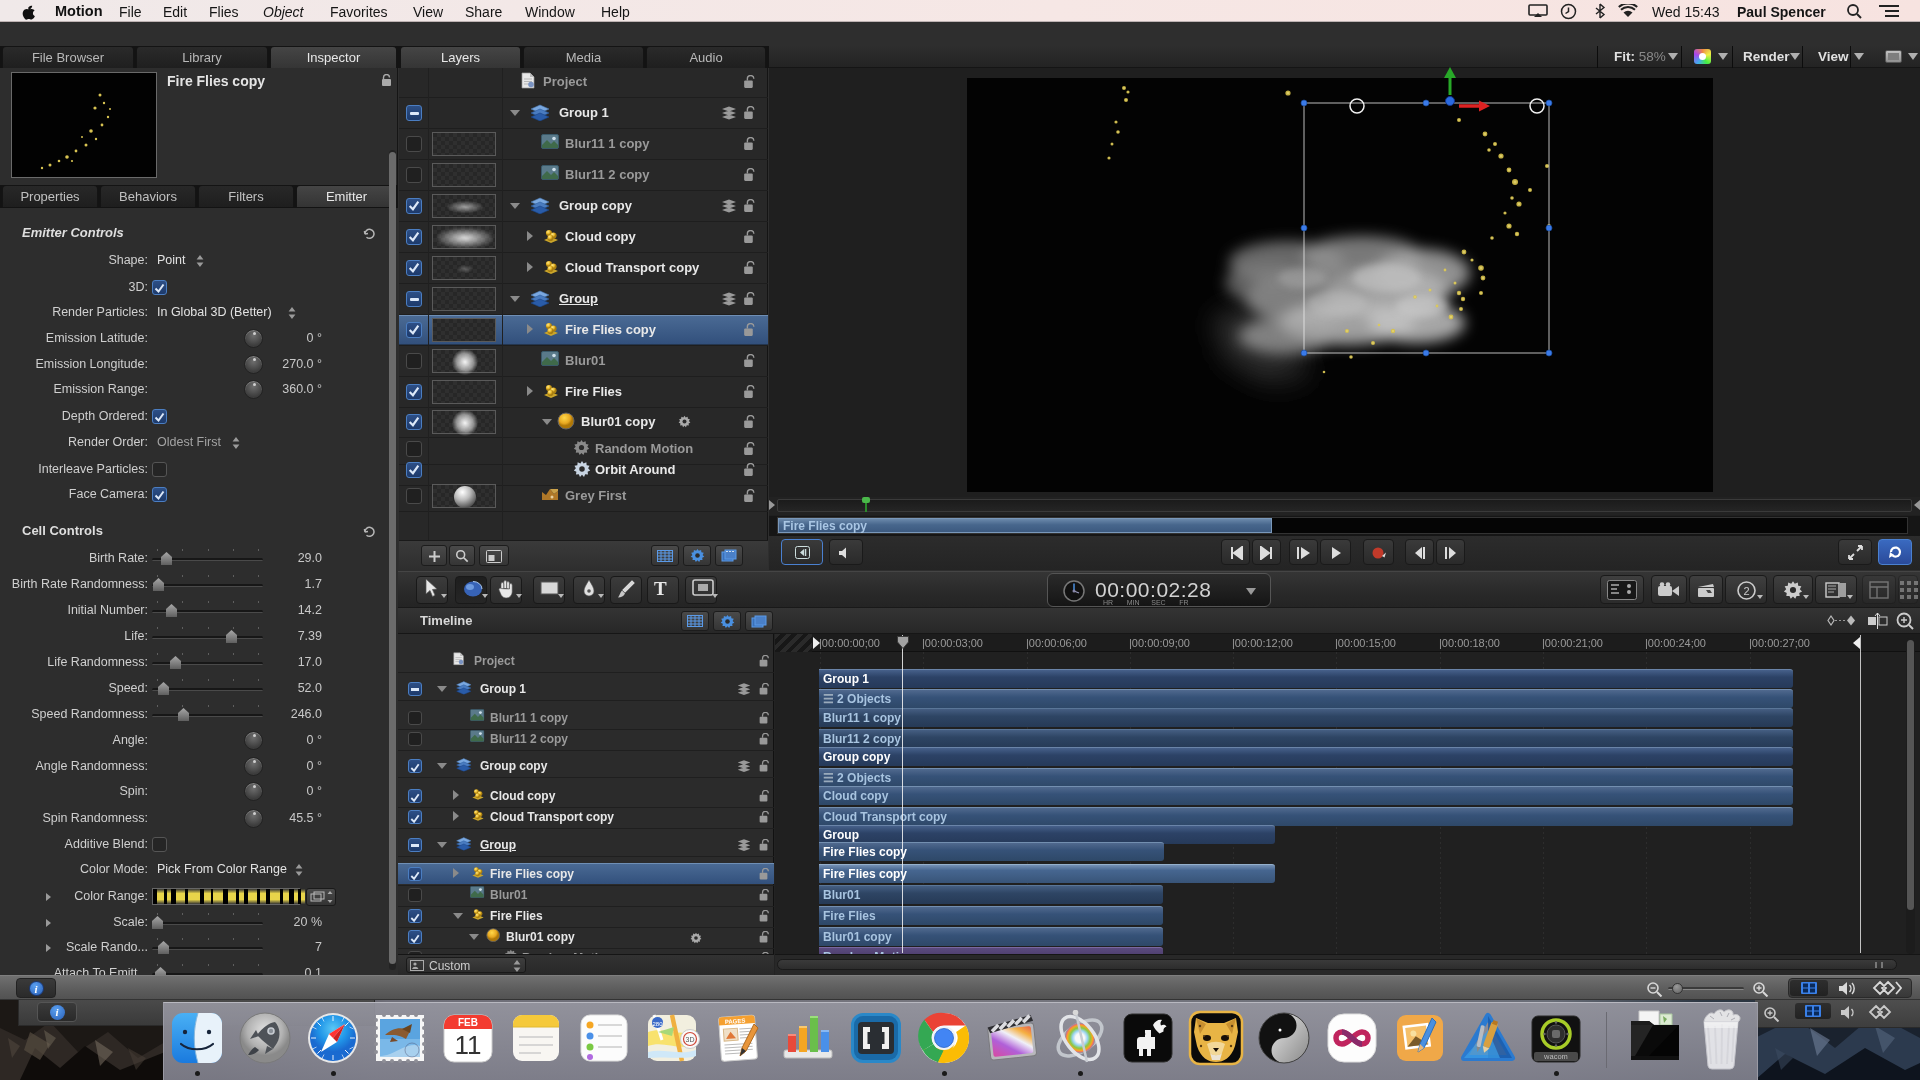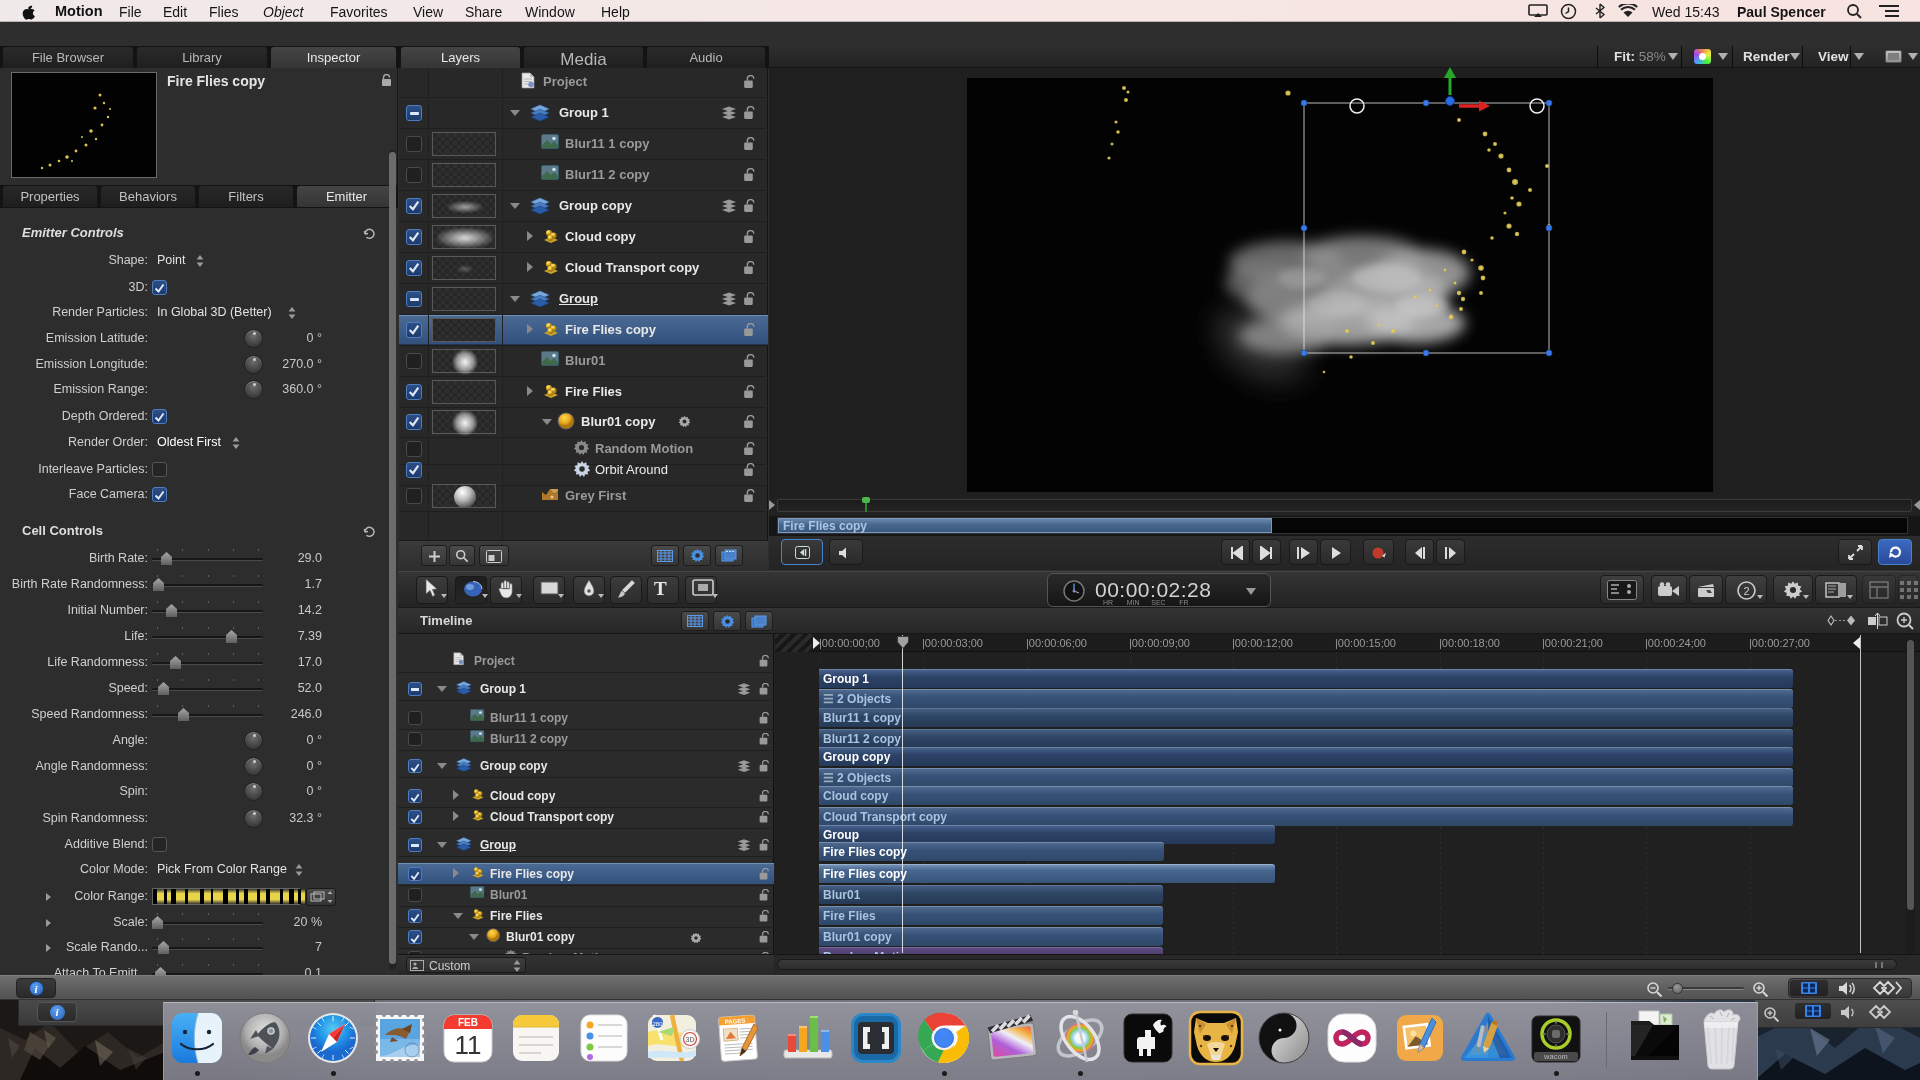--- a/index.html
+++ b/index.html
@@ -63,21 +63,21 @@
     <div class="abs" style="left:136px;top:46px;width:132px;height:22px;background:linear-gradient(#2a2a2a,#1f1f1f);border-radius:4px 4px 0 0;border:1px solid #141414;border-bottom:none;">
       <div class="tx" style="text-align:center;margin-top:3px;font-size:13px;color:#b8b8b8;">Library</div>
     </div>
     <div class="abs" style="left:270px;top:46px;width:127px;height:22px;background:linear-gradient(#454545,#353535);border-radius:4px 4px 0 0;border:1px solid #141414;border-bottom:none;">
       <div class="tx" style="text-align:center;margin-top:3px;font-size:13px;color:#e8e8e8;">Inspector</div>
     </div>
     <div class="abs" style="left:400px;top:46px;width:121px;height:22px;background:linear-gradient(#454545,#353535);border-radius:4px 4px 0 0;border:1px solid #141414;border-bottom:none;">
       <div class="tx" style="text-align:center;margin-top:3px;font-size:13px;color:#e8e8e8;">Layers</div>
     </div>
     <div class="abs" style="left:523px;top:46px;width:121px;height:22px;background:linear-gradient(#2a2a2a,#1f1f1f);border-radius:4px 4px 0 0;border:1px solid #141414;border-bottom:none;">
-      <div class="tx" style="text-align:center;margin-top:3px;font-size:17px;color:#b8b8b8;">Media</div>
+      <div class="tx" style="text-align:center;margin-top:3px;font-size:13px;color:#b8b8b8;">Media</div>
     </div>
     <div class="abs" style="left:646px;top:46px;width:120px;height:22px;background:linear-gradient(#2a2a2a,#1f1f1f);border-radius:4px 4px 0 0;border:1px solid #141414;border-bottom:none;">
       <div class="tx" style="text-align:center;margin-top:3px;font-size:13px;color:#b8b8b8;">Audio</div>
     </div>
     <div class="abs" style="left:0;top:68px;width:398px;height:910px;background:#2d2d2d;border-right:1px solid #151515;overflow:hidden;">
       <div class="abs" style="left:11px;top:4px;width:146px;height:106px;background:#020202;border:1px solid #6a6a6a;">
 <svg width="146" height="106">
 <g fill="#d8c352">
 <circle cx="88" cy="22" r="1.5"></circle>
             <circle cx="92" cy="30" r="1.2"></circle>
@@ -150,21 +150,21 @@
       <div class="abs tx" style="left:0px;top:174px;width:148px;text-align:right;font-size:12.5px;color:#cfcfcf;">Emission Range:</div>
       <div class="abs" style="left:244px;top:172px;width:19px;height:19px;border-radius:50%;background:radial-gradient(circle at 50% 32%,#6e6e6e,#3d3d3d 70%);border:1px solid #222;box-shadow:inset 0 1px 1px rgba(255,255,255,0.25);">
         <div style="position:absolute;left:8px;top:2px;width:3px;height:3px;border-radius:2px;background:#cfcfcf;"></div>
       </div>
       <div class="abs tx" style="left:222px;top:174px;width:100px;text-align:right;font-size:12.5px;color:#c8c8c8;">360.0 °</div>
       <div class="abs tx" style="left:0px;top:201px;width:148px;text-align:right;font-size:12.5px;color:#cfcfcf;">Depth Ordered:</div>
       <div class="abs" style="left:152px;top:201px;width:15px;height:15px;border-radius:3px;background:linear-gradient(#2d4f86,#1d3a6b);border:1px solid #4b7ec2;"><svg width="13" height="13" viewBox="0 0 13 13">
           <path d="M2.5 6.5 L5.5 9.5 L10.5 2.5" fill="none" stroke="#dce8f8" stroke-width="2"></path>
         </svg></div>
       <div class="abs tx" style="left:0px;top:227px;width:148px;text-align:right;font-size:12.5px;color:#cfcfcf;">Render Order:</div>
-      <div class="abs tx" style="left:157px;top:227px;font-size:12.5px;color:#ffffff;">Oldest First</div>
+      <div class="abs tx" style="left:157px;top:227px;font-size:12.5px;color:#a3a3a3;">Oldest First</div>
       <svg class="abs" style="left:232px;top:229px;" width="8" height="12" viewBox="0 0 8 12">
         <path d="M4 0 L7.4 4.4 L0.6 4.4 Z M4 12 L7.4 7.6 L0.6 7.6 Z" fill="#9a9a9a"></path>
       </svg>
       <div class="abs tx" style="left:0px;top:254px;width:148px;text-align:right;font-size:12.5px;color:#cfcfcf;">Interleave Particles:</div>
       <div class="abs" style="left:152px;top:254px;width:15px;height:15px;border-radius:3px;background:#252525;border:1px solid #555;"></div>
       <div class="abs tx" style="left:0px;top:279px;width:148px;text-align:right;font-size:12.5px;color:#cfcfcf;">Face Camera:</div>
       <div class="abs" style="left:152px;top:279px;width:15px;height:15px;border-radius:3px;background:linear-gradient(#2d4f86,#1d3a6b);border:1px solid #4b7ec2;"><svg width="13" height="13" viewBox="0 0 13 13">
           <path d="M2.5 6.5 L5.5 9.5 L10.5 2.5" fill="none" stroke="#dce8f8" stroke-width="2"></path>
         </svg></div>
       <div class="abs" style="left:14px;top:312px;width:370px;height:24px;">
@@ -248,21 +248,21 @@
       <div class="abs tx" style="left:222px;top:551px;width:100px;text-align:right;font-size:12.5px;color:#c8c8c8;">0 °</div>
       <div class="abs tx" style="left:0px;top:576px;width:148px;text-align:right;font-size:12.5px;color:#cfcfcf;">Spin:</div>
       <div class="abs" style="left:244px;top:574px;width:19px;height:19px;border-radius:50%;background:radial-gradient(circle at 50% 32%,#6e6e6e,#3d3d3d 70%);border:1px solid #222;box-shadow:inset 0 1px 1px rgba(255,255,255,0.25);">
         <div style="position:absolute;left:8px;top:2px;width:3px;height:3px;border-radius:2px;background:#cfcfcf;"></div>
       </div>
       <div class="abs tx" style="left:222px;top:576px;width:100px;text-align:right;font-size:12.5px;color:#c8c8c8;">0 °</div>
       <div class="abs tx" style="left:0px;top:603px;width:148px;text-align:right;font-size:12.5px;color:#cfcfcf;">Spin Randomness:</div>
       <div class="abs" style="left:244px;top:601px;width:19px;height:19px;border-radius:50%;background:radial-gradient(circle at 50% 32%,#6e6e6e,#3d3d3d 70%);border:1px solid #222;box-shadow:inset 0 1px 1px rgba(255,255,255,0.25);">
         <div style="position:absolute;left:8px;top:2px;width:3px;height:3px;border-radius:2px;background:#cfcfcf;"></div>
       </div>
-      <div class="abs tx" style="left:222px;top:603px;width:100px;text-align:right;font-size:12.5px;color:#c8c8c8;">32.3 °</div>
+      <div class="abs tx" style="left:222px;top:603px;width:100px;text-align:right;font-size:12.5px;color:#c8c8c8;">45.5 °</div>
       <div class="abs tx" style="left:0px;top:629px;width:148px;text-align:right;font-size:12.5px;color:#cfcfcf;">Additive Blend:</div>
       <div class="abs" style="left:152px;top:629px;width:15px;height:15px;border-radius:3px;background:#252525;border:1px solid #555;"></div>
       <div class="abs tx" style="left:0px;top:654px;width:148px;text-align:right;font-size:12.5px;color:#cfcfcf;">Color Mode:</div>
       <div class="abs tx" style="left:157px;top:654px;font-size:12.5px;color:#e2e2e2;">Pick From Color Range</div>
       <svg class="abs" style="left:295px;top:656px;" width="8" height="12" viewBox="0 0 8 12">
         <path d="M4 0 L7.4 4.4 L0.6 4.4 Z M4 12 L7.4 7.6 L0.6 7.6 Z" fill="#9a9a9a"></path>
       </svg>
       <div class="abs" style="left:46px;top:685px;width:0;height:0;border-left:5px solid #9a9a9a;border-top:4px solid transparent;border-bottom:4px solid transparent;"></div>
       <div class="abs tx" style="left:0px;top:681px;width:148px;text-align:right;font-size:12.5px;color:#cfcfcf;">Color Range:</div>
       <div class="abs" style="left:46px;top:711px;width:0;height:0;border-left:5px solid #9a9a9a;border-top:4px solid transparent;border-bottom:4px solid transparent;"></div>
@@ -590,21 +590,21 @@
           <rect x="1" y="5" width="8" height="7" rx="1" fill="#999"></rect>
         </svg></div>
       <div class="abs" style="left:0;top:396px;width:369px;height:1px;background:#1e1e1e;"></div>
       <div class="abs" style="left:7px;top:394px;width:16px;height:16px;border-radius:3px;background:linear-gradient(#2d4f86,#1d3a6b);border:1px solid #4b7ec2;"><svg width="14" height="14" viewBox="0 0 13 13">
           <path d="M2.5 6.5 L5.5 9.5 L10.5 2.5" fill="none" stroke="#dce8f8" stroke-width="2"></path>
         </svg></div>
       <div class="abs" style="left:174px;top:392px;"><svg width="18" height="18" viewBox="0 0 17 17">
           <path d="M8.5 1 L10 3.2 L12.6 2.2 L12.9 4.9 L15.6 5.4 L14.3 7.8 L16.2 9.8 L13.8 11 L14.2 13.7 L11.5 13.5 L10.4 16 L8.5 14 L6.6 16 L5.5 13.5 L2.8 13.7 L3.2 11 L0.8 9.8 L2.7 7.8 L1.4 5.4 L4.1 4.9 L4.4 2.2 L7 3.2 Z" fill="#c8d4e2"></path>
           <circle cx="8.5" cy="8.5" r="2.6" fill="#2b2b2b"></circle>
         </svg></div>
-      <div class="abs tx" style="left:196px;top:394px;font-size:13px;font-weight:normal;color:#e8e8e8;">Orbit Around</div>
+      <div class="abs tx" style="left:196px;top:394px;font-size:13px;font-weight:bold;color:#e8e8e8;">Orbit Around</div>
       <div class="abs" style="left:344px;top:395px;"><svg width="12" height="14" viewBox="0 0 11 13">
           <path d="M2.5 5 V3.5 a3 3 0 0 1 6 0" fill="none" stroke="#999" stroke-width="1.3" transform="translate(1.5,0)"></path>
           <rect x="1" y="5" width="8" height="7" rx="1" fill="#999"></rect>
         </svg></div>
       <div class="abs" style="left:0;top:417px;width:369px;height:1px;background:#1e1e1e;"></div>
       <div class="abs" style="left:7px;top:420px;width:16px;height:16px;border-radius:3px;background:#202020;border:1px solid #4a4a4a;"></div>
       <div class="abs" style="left:33px;top:416px;width:64px;height:24px;background-image:linear-gradient(45deg,#2f2f2f 25%,transparent 25%,transparent 75%,#2f2f2f 75%),linear-gradient(45deg,#2f2f2f 25%,#272727 25%,#272727 75%,#2f2f2f 75%);background-size:8px 8px;background-position:0 0,4px 4px;border:1px solid #5a5a5a;">
         <div style="position:absolute;left:21px;top:1px;width:22px;height:22px;border-radius:50%;background:radial-gradient(circle at 38% 28%,#fff,#bbb 38%,#555 75%,#222);"></div>
       </div>
       <div class="abs" style="left:142px;top:418px;"><svg width="18" height="16" viewBox="0 0 18 16">

